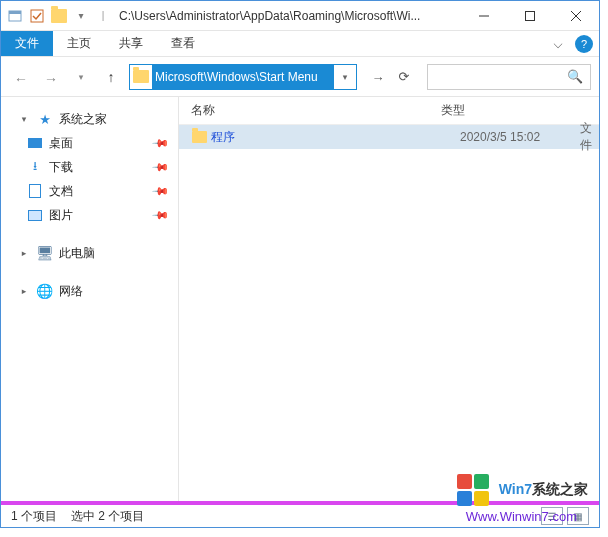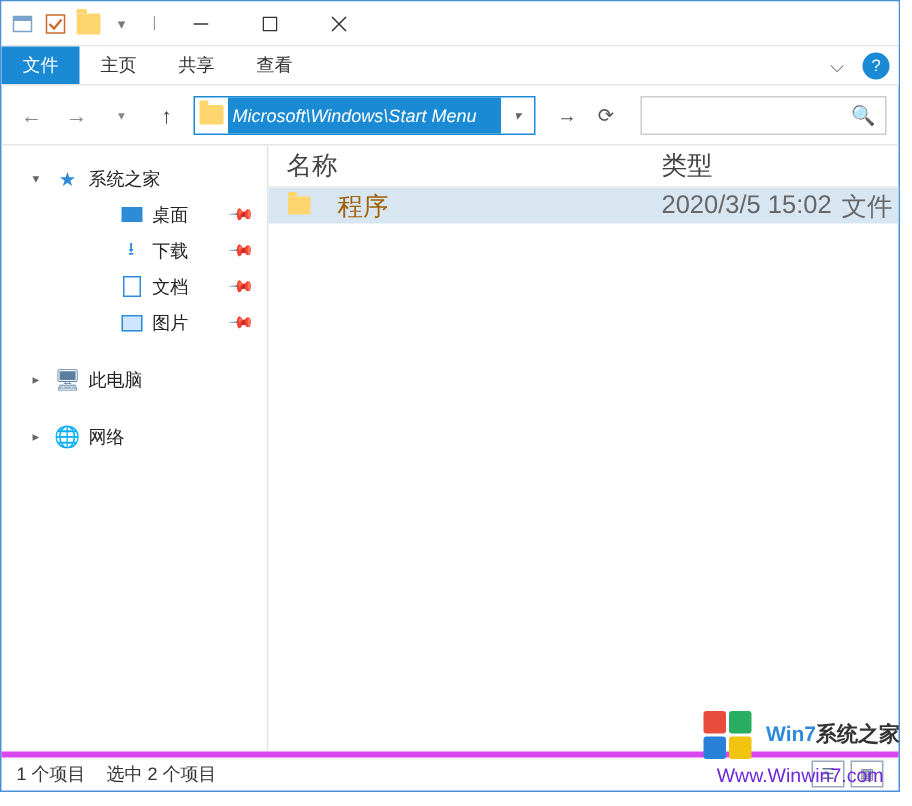--- a/index.html
+++ b/index.html
@@ -21,21 +21,21 @@
   .tab { padding: 0 14px; font-size: 12px; color:#333; display:flex; align-items:center; }
   .tab.file { background:#1a8ad4; color:#fff; font-weight: normal; }
   .rib-right { position:absolute; right:6px; top:0; height:100%; display:flex; align-items:center; gap:6px; }
   .chev { width:22px; height:22px; display:flex; align-items:center; justify-content:center; font-size:12px; color:#555; }
   .help { width:18px; height:18px; border-radius:50%; background:#1a8ad4; color:#fff; font-size:11px; display:flex; align-items:center; justify-content:center; }
 
   
   .navrow { height: 40px; display:flex; align-items:center; padding: 0 8px; gap: 6px; border-bottom: 1px solid #e5e5e5; }
   .nav-arrow { width:24px; height:24px; display:flex; align-items:center; justify-content:center; color:#888; font-size:14px; }
   .nav-up { color:#333; }
-  .address-wrap { flex: 0 0 228px; height: 26px; border:1px solid #1a8ad4; display:flex; align-items:center; background:#fff; position:relative;font-style:italic;}
+  .address-wrap { flex: 0 0 228px; height: 26px; border:1px solid #1a8ad4; display:flex; align-items:center; background:#fff; position:relative;}
   .addr-folder { width:16px; height:13px; background:#ffd66e; margin:0 3px; border-radius:1px; position:relative; flex-shrink:0;}
   .addr-folder:before { content:""; position:absolute; top:-3px; left:0; width:6px; height:3px; background:#ffd66e; border-radius:1px 1px 0 0;}
   .addr-text { flex:1; height:100%; background:#1a8ad4; color:#fff; font-size:12px; display:flex; align-items:center; padding:0 3px; white-space:nowrap; overflow:hidden;}
   .addr-drop { width:22px; height:100%; display:flex; align-items:center; justify-content:center; color:#666; font-size:9px; border-left: none;}
   .addr-actions { display:flex; align-items:center; gap:4px; margin-left:4px; }
   .addr-act { width:22px; height:22px; display:flex; align-items:center; justify-content:center; color:#555; font-size:13px;}
   .searchbox { flex:1; height:26px; border:1px solid #ccc; display:flex; align-items:center; padding:0 6px; margin-left: 6px;}
   .searchbox .sicon { color:#888; margin-left:auto; font-size:13px;}
 
   
@@ -49,39 +49,39 @@
   .ic { width:16px; height:16px; display:inline-flex; align-items:center; justify-content:center;}
   .ic-star { color:#2e8bd8; font-size:13px;}
   .ic-desk { width:14px; height:10px; background:#2e8bd8;}
   .ic-down { color:#2e8bd8; }
   .ic-doc { width:12px; height:14px; border:1px solid #2e8bd8; background:#fff;}
   .ic-pic { width:14px; height:11px; border:1px solid #2e8bd8; background:#cfe6ff;}
   .ic-fold { width:15px; height:12px; background:#ffd66e; border-radius:1px; position:relative;}
   .ic-fold:before { content:""; position:absolute; top:-3px; left:0; width:6px; height:3px; background:#ffd66e; border-radius:1px 1px 0 0;}
   .ic-pc { color:#5a7fa0; font-size:14px;}
   .ic-net { color:#3a89c9; font-size:14px;}
-  .side-sub { padding-left: 26px; justify-content: center; }
-
-  .content { flex:1; display:flex; flex-direction:column; font-size:17px; }
+  .side-sub { padding-left: 26px; }
+
+  .content { flex:1; display:flex; flex-direction:column; font-size:12px; }
   .col-header { height:28px; display:flex; align-items:center; border-bottom:1px solid #eee; color:#444; padding-left:12px; }
   .col-name { width: 250px; }
   .col-date { width: 120px; }
   .col-type { flex:1; }
   .filelist { flex:1; }
   .file-row { height:24px; display:flex; align-items:center; padding-left:12px; }
   .file-row.sel { background:#d8e6f2; }
-  .file-row .fname { width:250px; display:flex; align-items:center; gap:18px; color:#a16207;}
-  .file-row .fdate { width:120px; color:#666; }
+  .file-row .fname { width:250px; display:flex; align-items:center; gap:4px; color:#1d4ed8;}
+  .file-row .fdate { width:120px; color:#666;margin-left:19px; }
   .file-row .ftype { flex:1; color:#666; }
 
   .statusbar { height:26px; border-top:4px solid #d946ef; display:flex; align-items:center; padding:0 10px; font-size:12px; color:#333; gap:14px;}
   .view-icons { margin-left:auto; display:flex; gap:4px;}
   .view-ic { width:22px; height:18px; border:1px solid #9ab; display:flex; align-items:center; justify-content:center; font-size:10px; color:#678;}
 
-  .watermark { position:absolute; right:8px; bottom:12px; font-size:14px; color:#333; text-align:center; line-height:1.2; pointer-events:none; font-family: "Segoe UI", sans-serif;}
+  .watermark { position:absolute; right:20px; bottom:12px; font-size:14px; color:#333; text-align:center; line-height:1.2; pointer-events:none; font-family: "Segoe UI", sans-serif;}
   .watermark .brand { font-weight:bold; }
   .watermark .w7 { color:#2e8bd8; }
   .watermark .url { font-size:13px; color:#6d28d9; }
   .wm-logo { width:36px; height:36px; display:inline-block; vertical-align:middle; margin-right:4px; position:relative;}
   .wm-logo span{position:absolute; width:15px; height:15px; border-radius:2px;}
   .wm-logo .r{background:#e74c3c; top:2px; left:2px;}
   .wm-logo .g{background:#27ae60; top:2px; right:2px;}
   .wm-logo .b{background:#2980d9; bottom:2px; left:2px;}
   .wm-logo .y{background:#f1c40f; bottom:2px; right:2px;}
 </style>
@@ -101,20 +101,21 @@
       <span class="ti-box">
         <svg width="14" height="14" viewBox="0 0 14 14">
             <rect x="1" y="1" width="12" height="12" fill="none" stroke="#cc6a2a" stroke-width="1"></rect>
             <path d="M3 7 L6 10 L11 4" fill="none" stroke="#cc6a2a" stroke-width="1.5"></path>
           </svg>
       </span>
       <span class="ti-folder"></span>
       <span class="ti-box" style="color:#777;">▾</span>
       <span class="ti-box" style="color:#999;">|</span>
     </div>
+    <div class="title-text">C:\Users\Administrator\AppData\Roaming\Microsoft\Wi...</div>
     <div class="win-controls">
       <div class="win-btn">
         <svg width="10" height="10">
             <line x1="0" y1="5" x2="10" y2="5" stroke="#333" stroke-width="1"></line>
           </svg>
       </div>
       <div class="win-btn">
         <svg width="10" height="10">
             <rect x="0.5" y="0.5" width="9" height="9" fill="none" stroke="#333" stroke-width="1"></rect>
           </svg>

